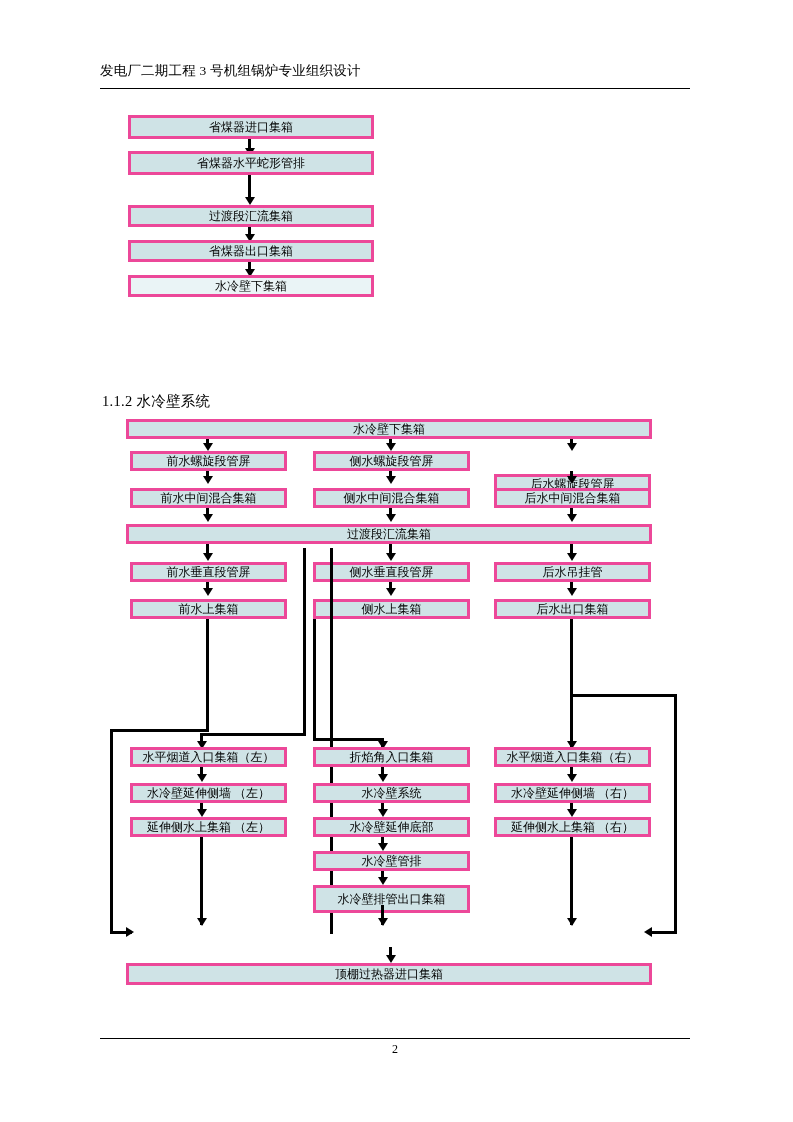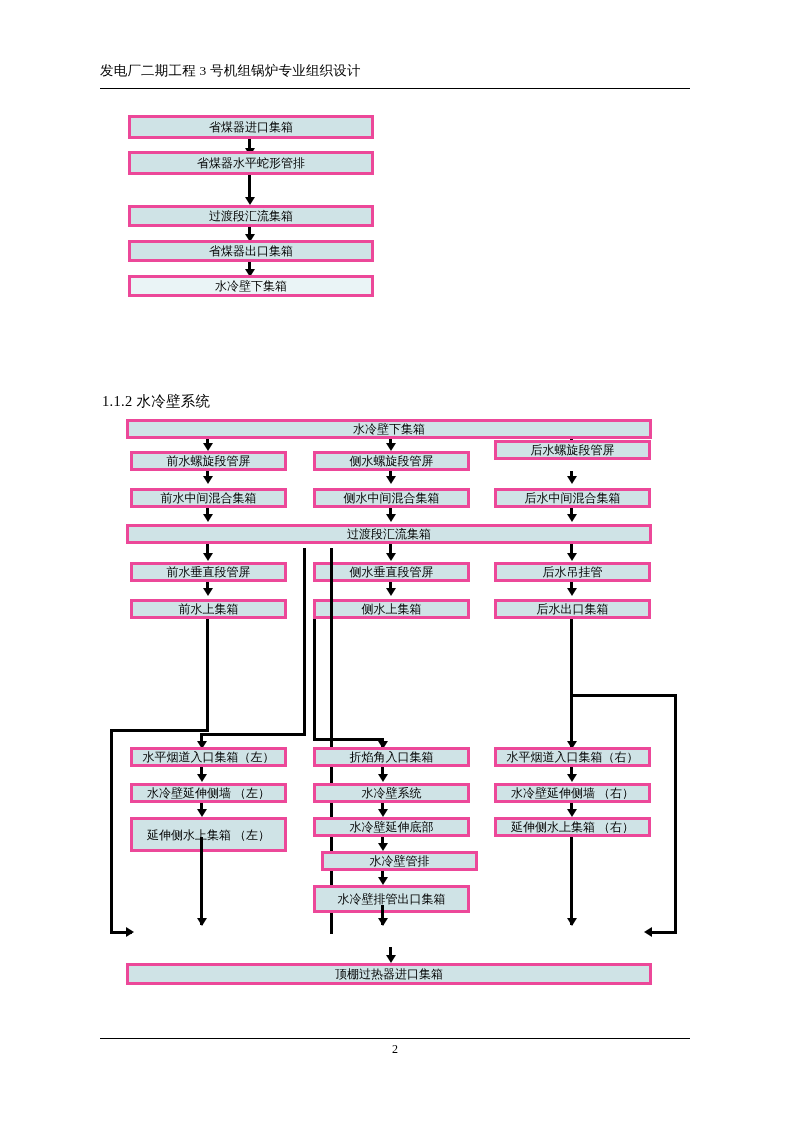--- a/index.html
+++ b/index.html
@@ -140,21 +140,21 @@
 
   <div class="vline" style="left:206px; top:439px; height:8px;"></div>
   <div class="arrow-down" style="left:202.5px; top:443px;"></div>
   <div class="vline" style="left:389px; top:439px; height:8px;"></div>
   <div class="arrow-down" style="left:385.5px; top:443px;"></div>
   <div class="vline" style="left:570px; top:439px; height:8px;"></div>
   <div class="arrow-down" style="left:566.5px; top:443px;"></div>
 
   <div class="box" style="left:130px; top:451px; width:157px; height:20px;">前水螺旋段管屏</div>
   <div class="box" style="left:313px; top:451px; width:157px; height:20px;">侧水螺旋段管屏</div>
-  <div class="box" style="left:494px; top:440px; width:157px; height:20px;">后水螺旋段管屏</div>
+  <div class="box" style="left:494px; top:474px; width:157px; height:20px;">后水螺旋段管屏</div>
 
   <div class="vline" style="left:206px; top:471px; height:9px;"></div>
   <div class="arrow-down" style="left:202.5px; top:476px;"></div>
   <div class="vline" style="left:389px; top:471px; height:9px;"></div>
   <div class="arrow-down" style="left:385.5px; top:476px;"></div>
   <div class="vline" style="left:570px; top:471px; height:9px;"></div>
   <div class="arrow-down" style="left:566.5px; top:476px;"></div>
 
   <div class="box" style="left:130px; top:488px; width:157px; height:20px;">前水中间混合集箱</div>
   <div class="box" style="left:313px; top:488px; width:157px; height:20px;">侧水中间混合集箱</div>
@@ -232,27 +232,27 @@
   <div class="box" style="left:313px; top:783px; width:157px; height:20px;">水冷壁系统</div>
   <div class="box" style="left:494px; top:783px; width:157px; height:20px;">水冷壁延伸侧墙 （右）</div>
 
   <div class="vline" style="left:200px; top:803px; height:9px;"></div>
   <div class="arrow-down" style="left:196.5px; top:809px;"></div>
   <div class="vline" style="left:381px; top:803px; height:9px;"></div>
   <div class="arrow-down" style="left:377.5px; top:809px;"></div>
   <div class="vline" style="left:570px; top:803px; height:9px;"></div>
   <div class="arrow-down" style="left:566.5px; top:809px;"></div>
 
-  <div class="box" style="left:130px; top:817px; width:157px; height:35px;">延伸侧水上集箱 （左）</div>
+  <div class="box" style="left:130px; top:817px; width:157px; height:20px;">延伸侧水上集箱 （左）</div>
   <div class="box" style="left:313px; top:817px; width:157px; height:20px;">水冷壁延伸底部</div>
   <div class="box" style="left:494px; top:817px; width:157px; height:20px;">延伸侧水上集箱 （右）</div>
 
   <div class="vline" style="left:381px; top:837px; height:9px;"></div>
   <div class="arrow-down" style="left:377.5px; top:843px;"></div>
-  <div class="box" style="left:313px; top:851px; width:157px; height:20px;margin-left:8px;">水冷壁管排</div>
+  <div class="box" style="left:313px; top:851px; width:157px; height:20px;">水冷壁管排</div>
   <div class="vline" style="left:381px; top:871px; height:9px;"></div>
   <div class="arrow-down" style="left:377.5px; top:877px;"></div>
   <div class="box" style="left:313px; top:885px; width:157px; height:28px;">水冷壁排管出口集箱</div>
   <div class="vline" style="left:381px; top:905px; height:20px;"></div>
   <div class="arrow-down" style="left:377.5px; top:918px;"></div>
 
   <div class="vline" style="left:200px; top:837px; height:88px;"></div>
   <div class="arrow-down" style="left:196.5px; top:918px;"></div>
 
   <div class="vline" style="left:570px; top:837px; height:88px;"></div>

